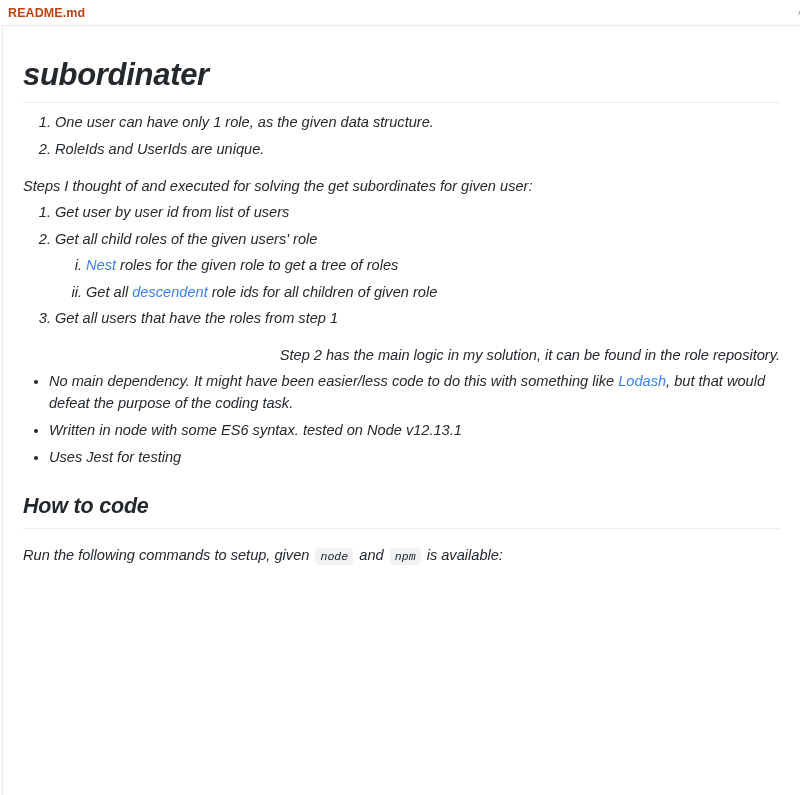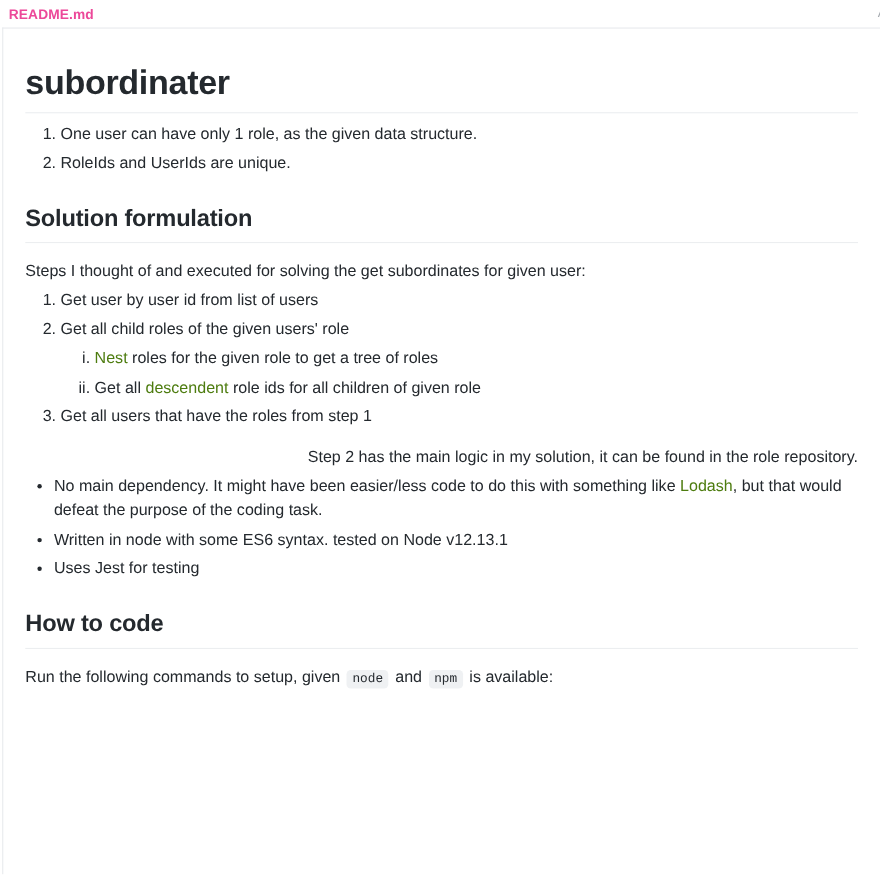--- a/index.html
+++ b/index.html
@@ -21,21 +21,21 @@
     height: 25px;
     display: flex;
     align-items: center;
     padding: 0 12px 0 8px;
     box-sizing: border-box;
     position: relative;
   }
   .file-name {
     font-size: 12.5px;
     font-weight: bold;
-    color: #ec4899;
+    color: #c2410c;
     letter-spacing: 0.1px;
   }
   .header-right {
     position: absolute;
     right: -6px;
     top: 4px;
     font-size: 12px;
     color: #57606a;
     opacity: 0.55;
   }
@@ -43,20 +43,21 @@
   
   .doc-card {
     border: 1px solid #e8eaed;
     border-bottom: none;
     border-right: none;
     margin-left: 2px;
     height: 770px;
     box-sizing: border-box;
     overflow: hidden;
     background: #fff;
+    font-style: italic;
   }
   .doc-body {
     padding: 30px 20px 20px 20px;
     font-size: 14.6px;
     line-height: 1.55;
     color: #24292e;
   }
 
   
   h1.doc-h1 {
@@ -100,21 +101,21 @@
   ol.roman {
     list-style-type: lower-roman;
     margin: 4px 0 2px 0;
     padding-left: 31px;
   }
   ol.roman > li {
     margin-bottom: 4px;
   }
 
   a.doc-link {
-    color: #4d7c0f;
+    color: #3b82f6;
     text-decoration: none;
   }
 
   code.inline-code {
     font-family: "Liberation Mono", monospace;
     background: #eff1f3;
     border-radius: 4px;
     padding: 2px 5px;
     font-size: 11.6px;
     color: #24292e;
@@ -133,21 +134,20 @@
   <div class="doc-body">
 
     <h1 class="doc-h1">subordinater</h1>
 
 
     <ol class="doc-ol">
       <li>One user can have only 1 role, as the given data structure.</li>
       <li>RoleIds and UserIds are unique.</li>
     </ol>
 
-    <h2 class="doc-h2">Solution formulation</h2>
     <p class="doc-p">Steps I thought of and executed for solving the get subordinates for given user:</p>
     <ol class="doc-ol">
       <li>Get user by user id from list of users</li>
       <li>
         <span>Get all child roles of the given users' role</span>
         <ol class="roman">
           <li><a class="doc-link" href="#">Nest</a><span> roles for the given role to get a tree of roles</span></li>
           <li><span>Get all </span><a class="doc-link" href="#">descendent</a><span> role ids for all children of given role</span></li>
         </ol>
       </li>

